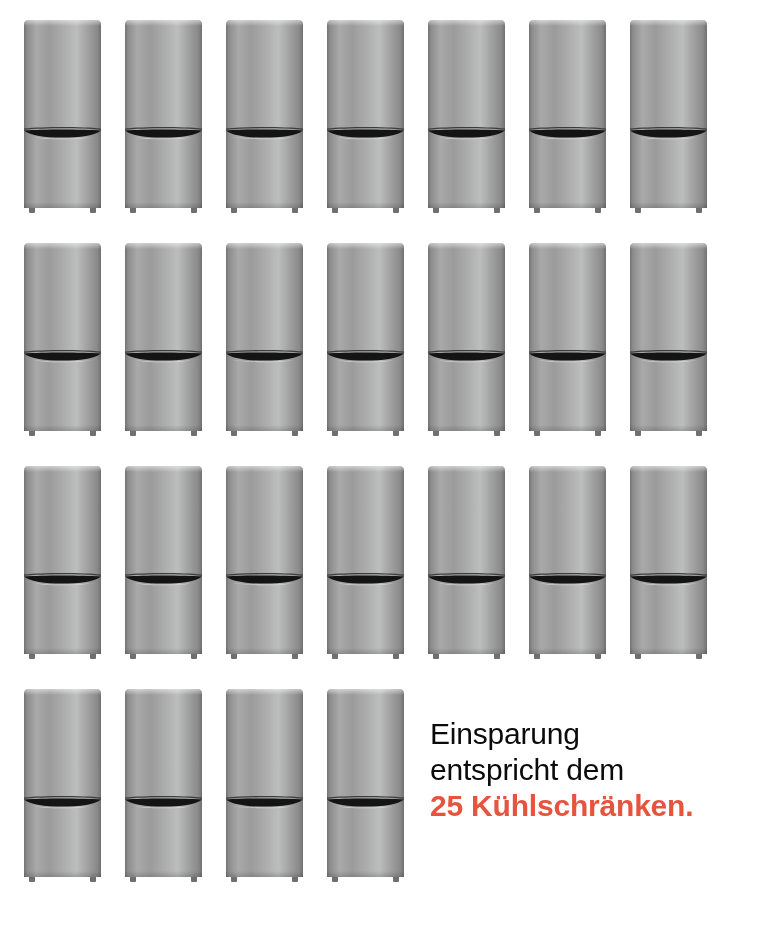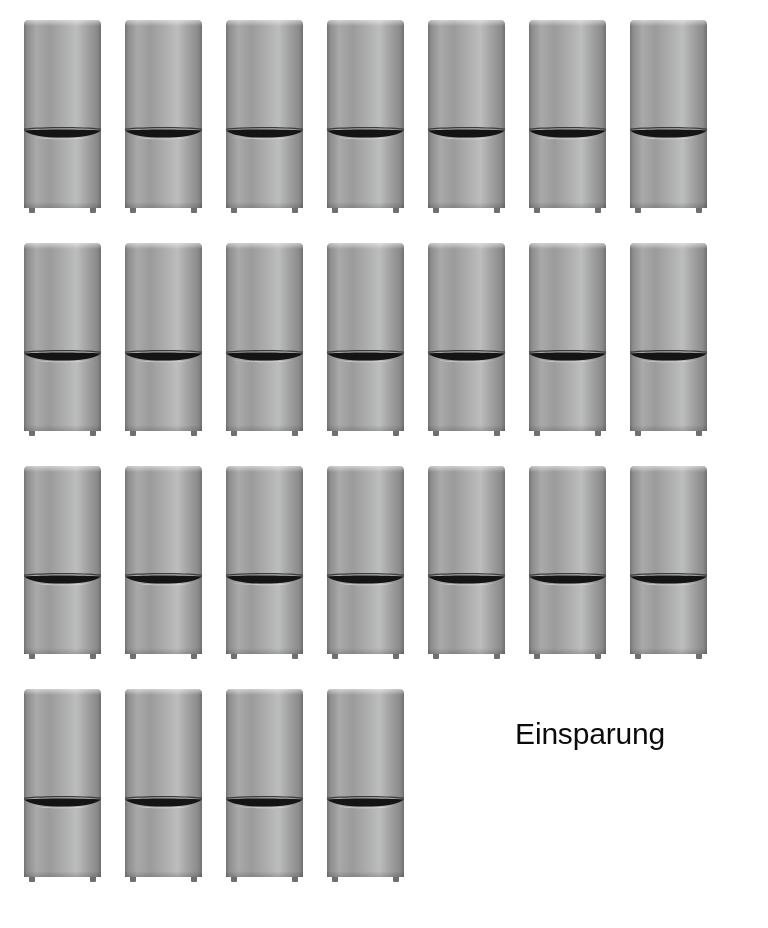--- a/index.html
+++ b/index.html
@@ -11,21 +11,20 @@
     width: 768px;
     height: 928px;
     position: relative;
     overflow: hidden;
     font-family: "Liberation Sans", "DejaVu Sans", sans-serif;
   }
   .canvas {
     position: absolute;
     inset: 0;
     background: #ffffff;
-    text-align: center;
   }
   .fridge-grid {
     position: absolute;
     left: 24px;
     top: 18px;
     display: flex;
     flex-direction: column;
     row-gap: 26px;
   }
   .fridge-row {
@@ -243,15 +242,17 @@
         <div class="fridge">
           <svg viewBox="0 0 77 197" aria-hidden="true">
             <use href="#fridge-symbol"></use>
           </svg>
         </div>
       </div>
     </div>
 
   <div class="caption" style="color: rgb(11, 11, 11);">
     <div class="cap-line">Einsparung</div>
+    <div class="cap-line">entspricht dem</div>
+    <div class="cap-line highlight" style="color: rgb(230, 84, 62);">25 Kühlschränken.</div>
   </div>
 
 </div>
 
 </body></html>

